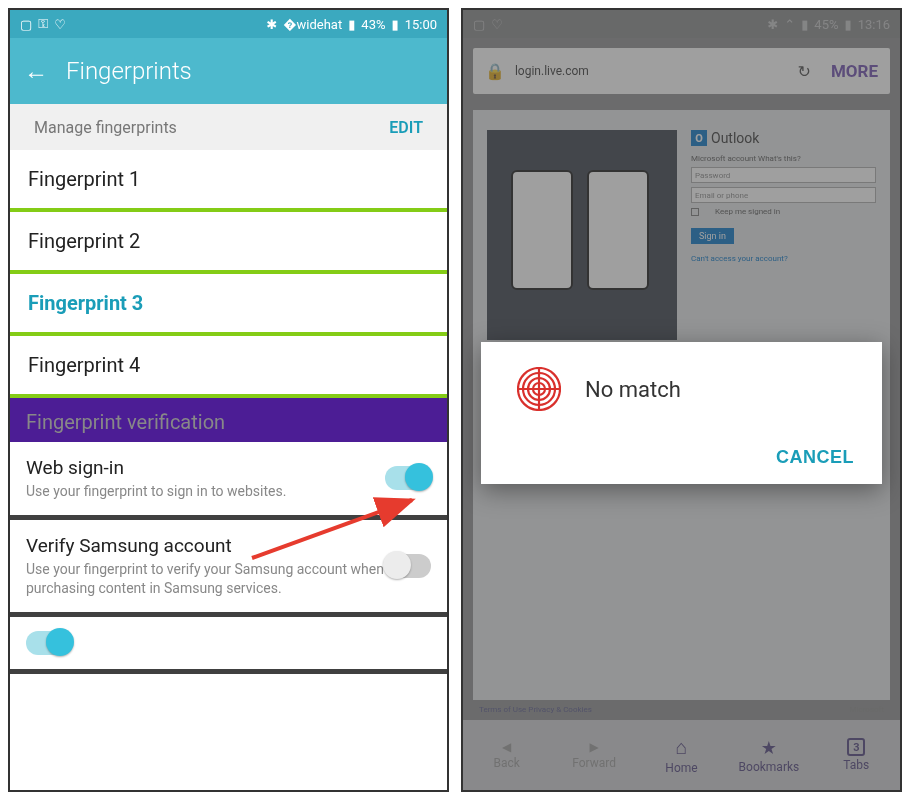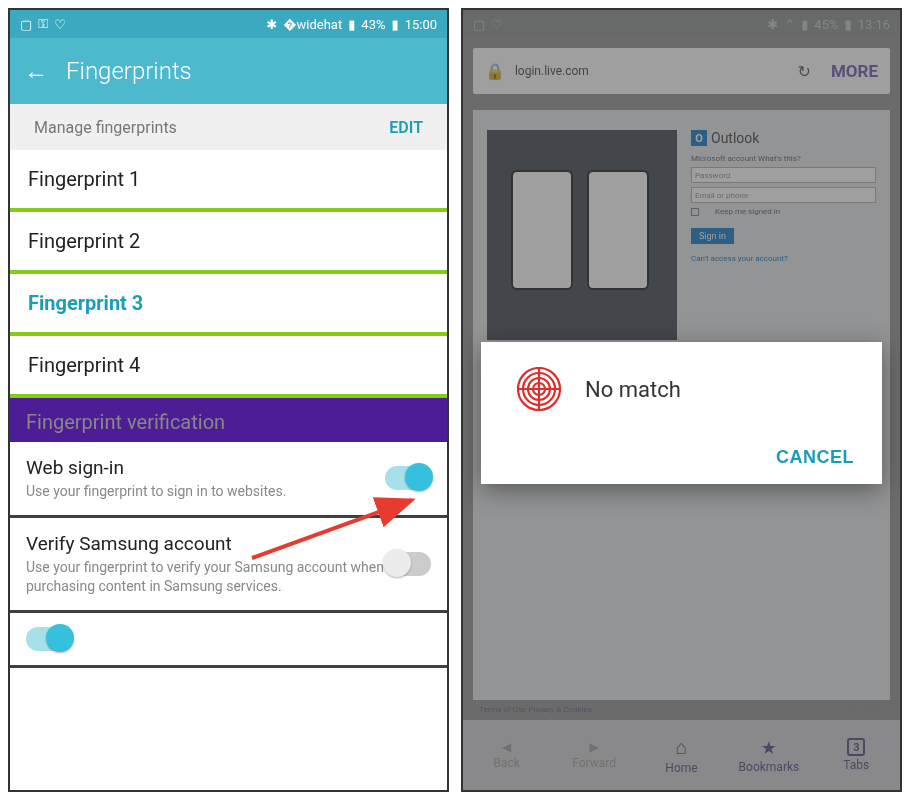--- a/index.html
+++ b/index.html
@@ -11,21 +11,21 @@
   .status-bar { height: 28px; background: #3ba9bf; color: #fff; display: flex; align-items: center; padding: 0 10px; font-size: 13px; }
   .status-left { display: flex; gap: 6px; align-items: center; }
   .status-right { margin-left: auto; display: flex; gap: 6px; align-items: center; }
   .header { height: 66px; background: #4db9cd; color: #fff; display: flex; align-items: center; padding: 0 14px; gap: 18px; }
   .header-title { font-size: 24px; font-weight: 300; }
   .section-header { height: 46px; background: #f0f0f0; display: flex; align-items: center; padding: 0 24px; color: #777; font-size: 16px; }
   .section-header .edit { margin-left: auto; color: #1a9db8; font-weight: 600; font-size: 16px; }
   .list-item { padding: 17px 18px; border-bottom: 4px solid #84cc16; font-size: 20px; color: #222; }
   .list-item.active { color: #1a9db8; font-weight: 700; }
   .sub-header { padding: 12px 16px 8px; color: #888; font-size: 20px; background: #4c1d95; }
-  .setting-item { padding: 14px 16px; border-bottom: 3px solid #404040; display: flex; align-items: center; }
+  .setting-item { padding: 14px 16px; border-bottom: 5px solid #404040; display: flex; align-items: center; }
   .setting-text { flex: 1; }
   .setting-title { font-size: 19px; color: #222; margin-bottom: 3px; }
   .setting-desc { font-size: 14px; color: #888; line-height: 1.35; }
   .toggle { width: 46px; height: 24px; border-radius: 12px; position: relative; flex-shrink: 0; }
   .toggle.on { background: #a8e0ea; }
   .toggle.on::after { content: ""; position: absolute; right: -2px; top: -3px; width: 28px; height: 28px; border-radius: 50%; background: #35c1dd; box-shadow: 0 1px 2px rgba(0,0,0,0.3); }
   .toggle.off { background: #ccc; }
   .toggle.off::after { content: ""; position: absolute; left: -2px; top: -3px; width: 28px; height: 28px; border-radius: 50%; background: #ececec; box-shadow: 0 1px 2px rgba(0,0,0,0.3); }
   .arrow-svg { position: absolute; pointer-events: none; }
 

